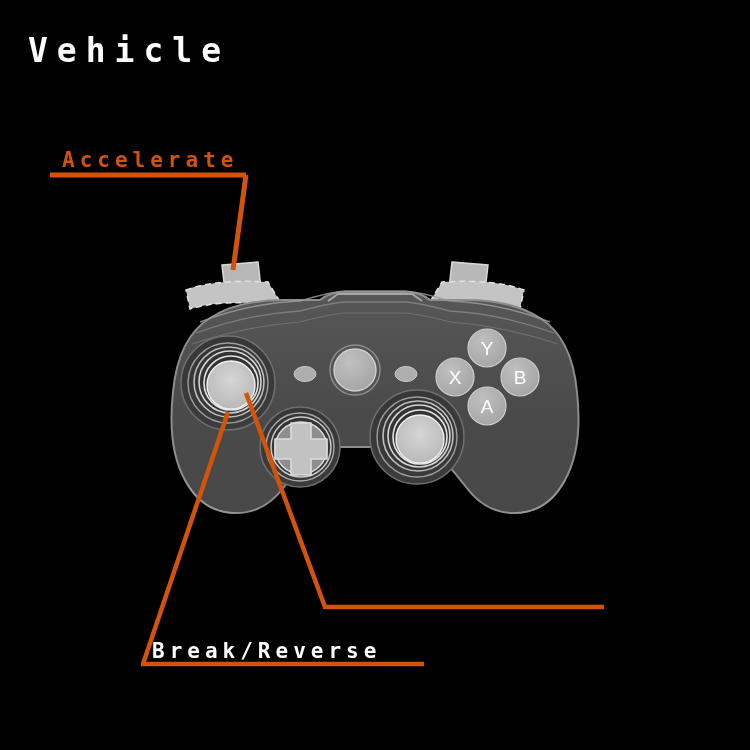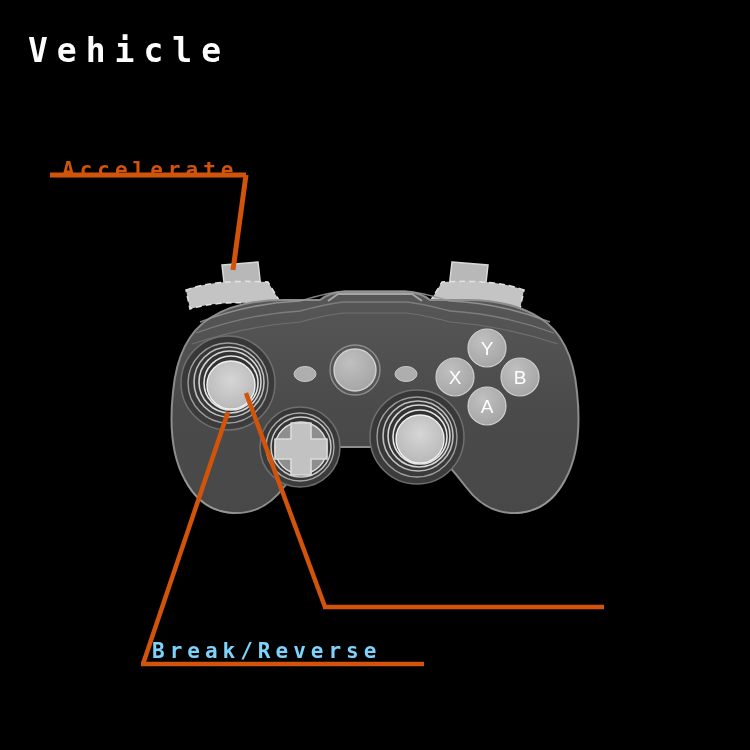--- a/index.html
+++ b/index.html
@@ -34,21 +34,21 @@
   
   .callout-label {
     position: absolute;
     font-family: "DejaVu Sans Mono", "Liberation Mono", monospace;
     font-size: 21px;
     font-weight: bold;
     letter-spacing: 5px;
     line-height: 1;
     white-space: pre;
   }
-  #label-accelerate { left: 62px;  top: 160px; }
+  #label-accelerate { left: 62px;  top: 150px; }
   #label-turn       { left: 332px; top: 584px; }
   #label-break      { left: 152px; top: 641px; }
 
   
   svg.overlay {
     position: absolute;
     left: 0; top: 0;
     width: 750px;
     height: 750px;
     overflow: visible;
@@ -195,15 +195,15 @@
     <line x1="246" y1="393" x2="325" y2="607" stroke="#D2540A" stroke-width="4.5" stroke-linecap="butt"></line>
     <line x1="323" y1="607" x2="604" y2="607" stroke="#D2540A" stroke-width="4.5" stroke-linecap="butt"></line>
 
     <line x1="228" y1="412" x2="143" y2="664" stroke="#D2540A" stroke-width="4.5" stroke-linecap="butt"></line>
     <line x1="141" y1="664" x2="424" y2="664" stroke="#D2540A" stroke-width="4.5" stroke-linecap="butt"></line>
   </svg>
 
   <div class="callout-label" id="label-accelerate" style="color:#D2540A; z-index:4;">Accelerate</div>
 
 
-  <div class="callout-label" id="label-break" style="color:#7dd3fc; z-index:4;">Break/Reverse</div>
+  <div class="callout-label" id="label-break" style="color:#ffffff; z-index:4;">Break/Reverse</div>
 
 </div>
 
 </body></html>

